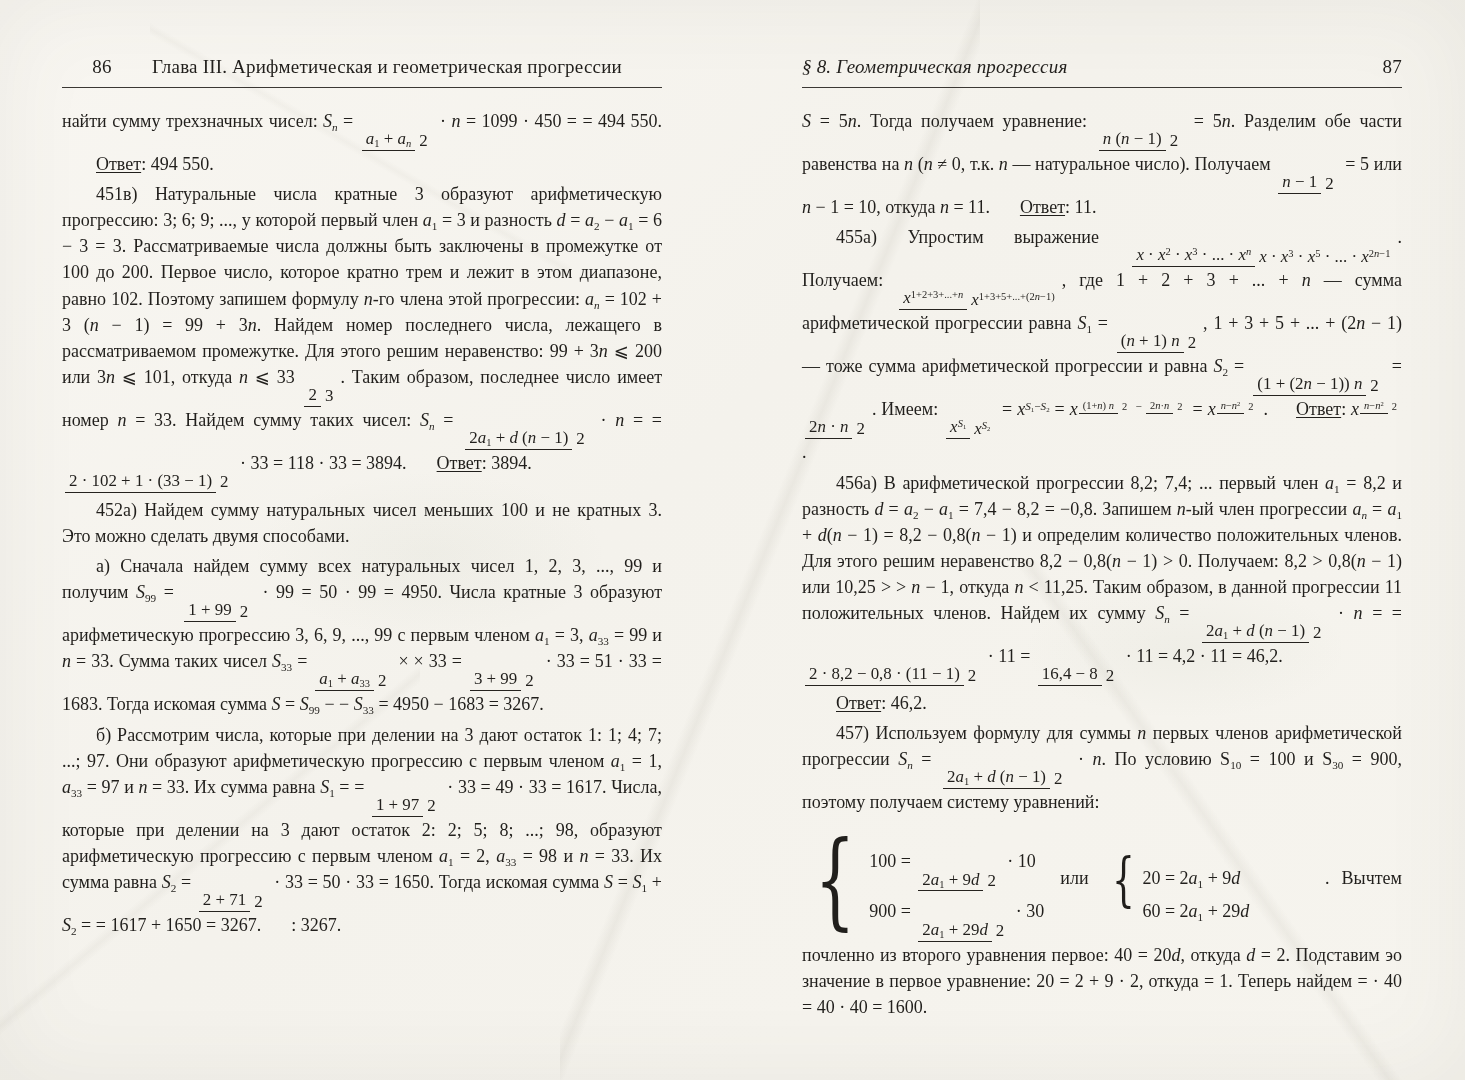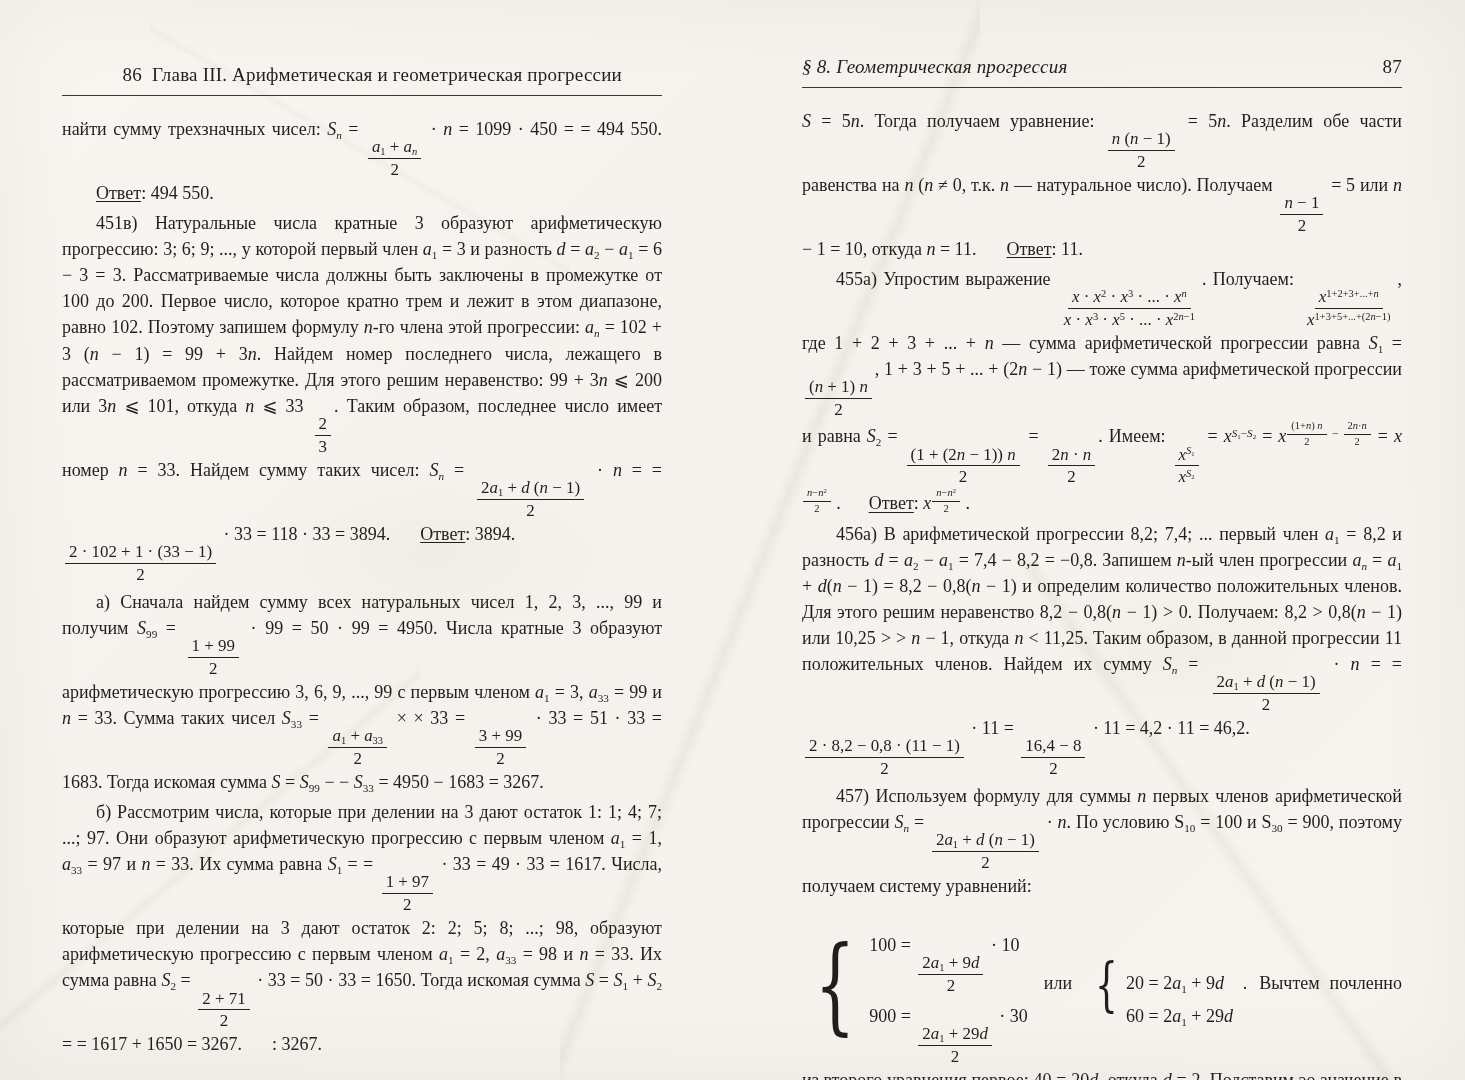--- a/index.html
+++ b/index.html
@@ -27,38 +27,38 @@
     background:radial-gradient(ellipse at center,rgba(135,150,120,.06),transparent 70%);}
   .s2{left:1020px;top:580px;width:330px;height:140px;
     background:radial-gradient(ellipse at center,rgba(135,150,120,.055),transparent 70%);}
 
   .page{position:absolute;top:56px;width:600px;}
   .page-left{left:62px;}
   .page-right{left:802px;}
 
   .pagehead{display:flex;align-items:baseline;font-size:19px;
     padding-bottom:9px;border-bottom:1.6px solid #3b3834;letter-spacing:.2px;}
-  .page-left .pnum{width:80px;text-align:right;margin-top:8px;}
+  .page-left .pnum{width:80px;text-align:center;}
   .page-left .phead{flex:1;text-align:center;}
   .page-left .headspacer{width:30px;}
   .page-right .phead{flex:1;text-align:left;font-style:italic;}
   .page-right .pnum{width:80px;text-align:right;}
 
   .pbody{padding-top:20px;font-size:18px;line-height:1.45;text-align:justify;}
   .para{margin:0 0 4px 0;}
   .para.ind{text-indent:34px;}
 
   .t-i{font-style:italic;}
   .t-b{font-weight:normal;}
   .t-u{text-decoration:underline;text-underline-offset:2px;}
   .t-sub{font-size:.62em;vertical-align:-.32em;line-height:0;}
   .t-sup{font-size:.62em;vertical-align:.52em;line-height:0;}
   .t-sup .frac{vertical-align:middle;margin:0 1px;}
 
-  .frac{display:inline-flex;flex-direction:column;align-items:center;
+  .frac{display:inline-flex;align-items:center;
     vertical-align:-.95em;margin:0 3px;line-height:1.18;text-align:center;text-indent:0;}
   .fn{display:block;padding:0 4px 1px;border-bottom:1.4px solid #26231f;font-size:.94em;white-space:nowrap;}
   .fd{display:block;padding:1px 4px 0;font-size:.94em;white-space:nowrap;}
 
   .hsp{display:inline-block;}
 
   .cases{display:inline-flex;align-items:center;vertical-align:middle;text-indent:0;}
   .brace{display:inline-block;font-weight:400;line-height:.82;
     transform:scaleX(.62);transform-origin:center;margin-right:1px;
     font-family:"DejaVu Serif","Liberation Serif",serif;}
@@ -90,20 +90,21 @@
         <div class="para ind"><span class="t-b">451в)</span> Натуральные числа кратные 3 образуют арифметическую прогрессию: 3; 6; 9; ..., у которой первый член <span class="t-i">a</span><span class="t-sub">1</span> = 3 и разность <span class="t-i">d</span> = <span class="t-i">a</span><span class="t-sub">2</span> − <span class="t-i">a</span><span class="t-sub">1</span> = 6 − 3 = 3. Рассматриваемые числа должны быть заключены в промежутке от 100 до 200. Первое число, которое кратно трем и лежит в этом диапазоне, равно 102. Поэтому запишем формулу <span class="t-i">n</span>-го члена этой прогрессии: <span class="t-i">a</span><span class="t-sub"><span class="t-i">n</span></span> = 102 + 3 (<span class="t-i">n</span> − 1) = 99 + 3<span class="t-i">n</span>. Найдем номер последнего числа, лежащего в рассматриваемом промежутке. Для этого решим неравенство: 99 + 3<span class="t-i">n</span> ⩽ 200 или 3<span class="t-i">n</span> ⩽ 101, откуда <span class="t-i">n</span> ⩽ 33 <span class="frac">
             <span class="fn">2</span>
             <span class="fd">3</span>
           </span>. Таким образом, последнее число имеет номер <span class="t-i">n</span> = 33. Найдем сумму таких чисел: <span class="t-i">S</span><span class="t-sub"><span class="t-i">n</span></span> = <span class="frac">
             <span class="fn">2<span class="t-i">a</span><span class="t-sub">1</span> + <span class="t-i">d</span> (<span class="t-i">n</span> − 1)</span>
             <span class="fd">2</span>
           </span> · <span class="t-i">n</span> = = <span class="frac">
             <span class="fn">2 · 102 + 1 · (33 − 1)</span>
             <span class="fd">2</span>
           </span> · 33 = 118 · 33 = 3894.<span class="hsp" style="width: 30px;"></span><span class="t-u">Ответ</span>: 3894.</div>
+        <div class="para ind"><span class="t-b">452а)</span> Найдем сумму натуральных чисел меньших 100 и не кратных 3. Это можно сделать двумя способами.</div>
         <div class="para ind">а) Сначала найдем сумму всех натуральных чисел 1, 2, 3, ..., 99 и получим <span class="t-i">S</span><span class="t-sub">99</span> = <span class="frac">
             <span class="fn">1 + 99</span>
             <span class="fd">2</span>
           </span> · 99 = 50 · 99 = 4950. Числа кратные 3 образуют арифметическую прогрессию 3, 6, 9, ..., 99 с первым членом <span class="t-i">a</span><span class="t-sub">1</span> = 3, <span class="t-i">a</span><span class="t-sub">33</span> = 99 и <span class="t-i">n</span> = 33. Сумма таких чисел <span class="t-i">S</span><span class="t-sub">33</span> = <span class="frac">
             <span class="fn"><span class="t-i">a</span><span class="t-sub">1</span> + <span class="t-i">a</span><span class="t-sub">33</span></span>
             <span class="fd">2</span>
           </span> × × 33 = <span class="frac">
             <span class="fn">3 + 99</span>
             <span class="fd">2</span>
           </span> · 33 = 51 · 33 = 1683. Тогда искомая сумма <span class="t-i">S</span> = <span class="t-i">S</span><span class="t-sub">99</span> − − <span class="t-i">S</span><span class="t-sub">33</span> = 4950 − 1683 = 3267.</div>
@@ -164,20 +165,21 @@
         <div class="para ind"><span class="t-b">456а)</span> В арифметической прогрессии 8,2; 7,4; ... первый член <span class="t-i">a</span><span class="t-sub">1</span> = 8,2 и разность <span class="t-i">d</span> = <span class="t-i">a</span><span class="t-sub">2</span> − <span class="t-i">a</span><span class="t-sub">1</span> = 7,4 − 8,2 = −0,8. Запишем <span class="t-i">n</span>-ый член прогрессии <span class="t-i">a</span><span class="t-sub"><span class="t-i">n</span></span> = <span class="t-i">a</span><span class="t-sub">1</span> + <span class="t-i">d</span>(<span class="t-i">n</span> − 1) = 8,2 − 0,8(<span class="t-i">n</span> − 1) и определим количество положительных членов. Для этого решим неравенство 8,2 − 0,8(<span class="t-i">n</span> − 1) &gt; 0. Получаем: 8,2 &gt; 0,8(<span class="t-i">n</span> − 1) или 10,25 &gt; &gt; <span class="t-i">n</span> − 1, откуда <span class="t-i">n</span> &lt; 11,25. Таким образом, в данной прогрессии 11 положительных членов. Найдем их сумму <span class="t-i">S</span><span class="t-sub"><span class="t-i">n</span></span> = <span class="frac">
             <span class="fn">2<span class="t-i">a</span><span class="t-sub">1</span> + <span class="t-i">d</span> (<span class="t-i">n</span> − 1)</span>
             <span class="fd">2</span>
           </span> · <span class="t-i">n</span> = = <span class="frac">
             <span class="fn">2 · 8,2 − 0,8 · (11 − 1)</span>
             <span class="fd">2</span>
           </span> · 11 = <span class="frac">
             <span class="fn">16,4 − 8</span>
             <span class="fd">2</span>
           </span> · 11 = 4,2 · 11 = 46,2.</div>
+        <div class="para ind"><span class="t-u">Ответ</span>: 46,2.</div>
         <div class="para ind"><span class="t-b">457)</span> Используем формулу для суммы <span class="t-i">n</span> первых членов арифметической прогрессии <span class="t-i">S</span><span class="t-sub"><span class="t-i">n</span></span> = <span class="frac">
             <span class="fn">2<span class="t-i">a</span><span class="t-sub">1</span> + <span class="t-i">d</span> (<span class="t-i">n</span> − 1)</span>
             <span class="fd">2</span>
           </span> · <span class="t-i">n</span>. По условию S<span class="t-sub">10</span> = 100 и S<span class="t-sub">30</span> = 900, поэтому получаем систему уравнений:</div>
         <div class="para"><span class="cases">
             <span class="brace" style="font-size: 104px;">{</span>
             <span class="crows">
               <span class="crow">100 = <span class="frac">
                   <span class="fn">2<span class="t-i">a</span><span class="t-sub">1</span> + 9<span class="t-i">d</span></span>
                   <span class="fd">2</span>

